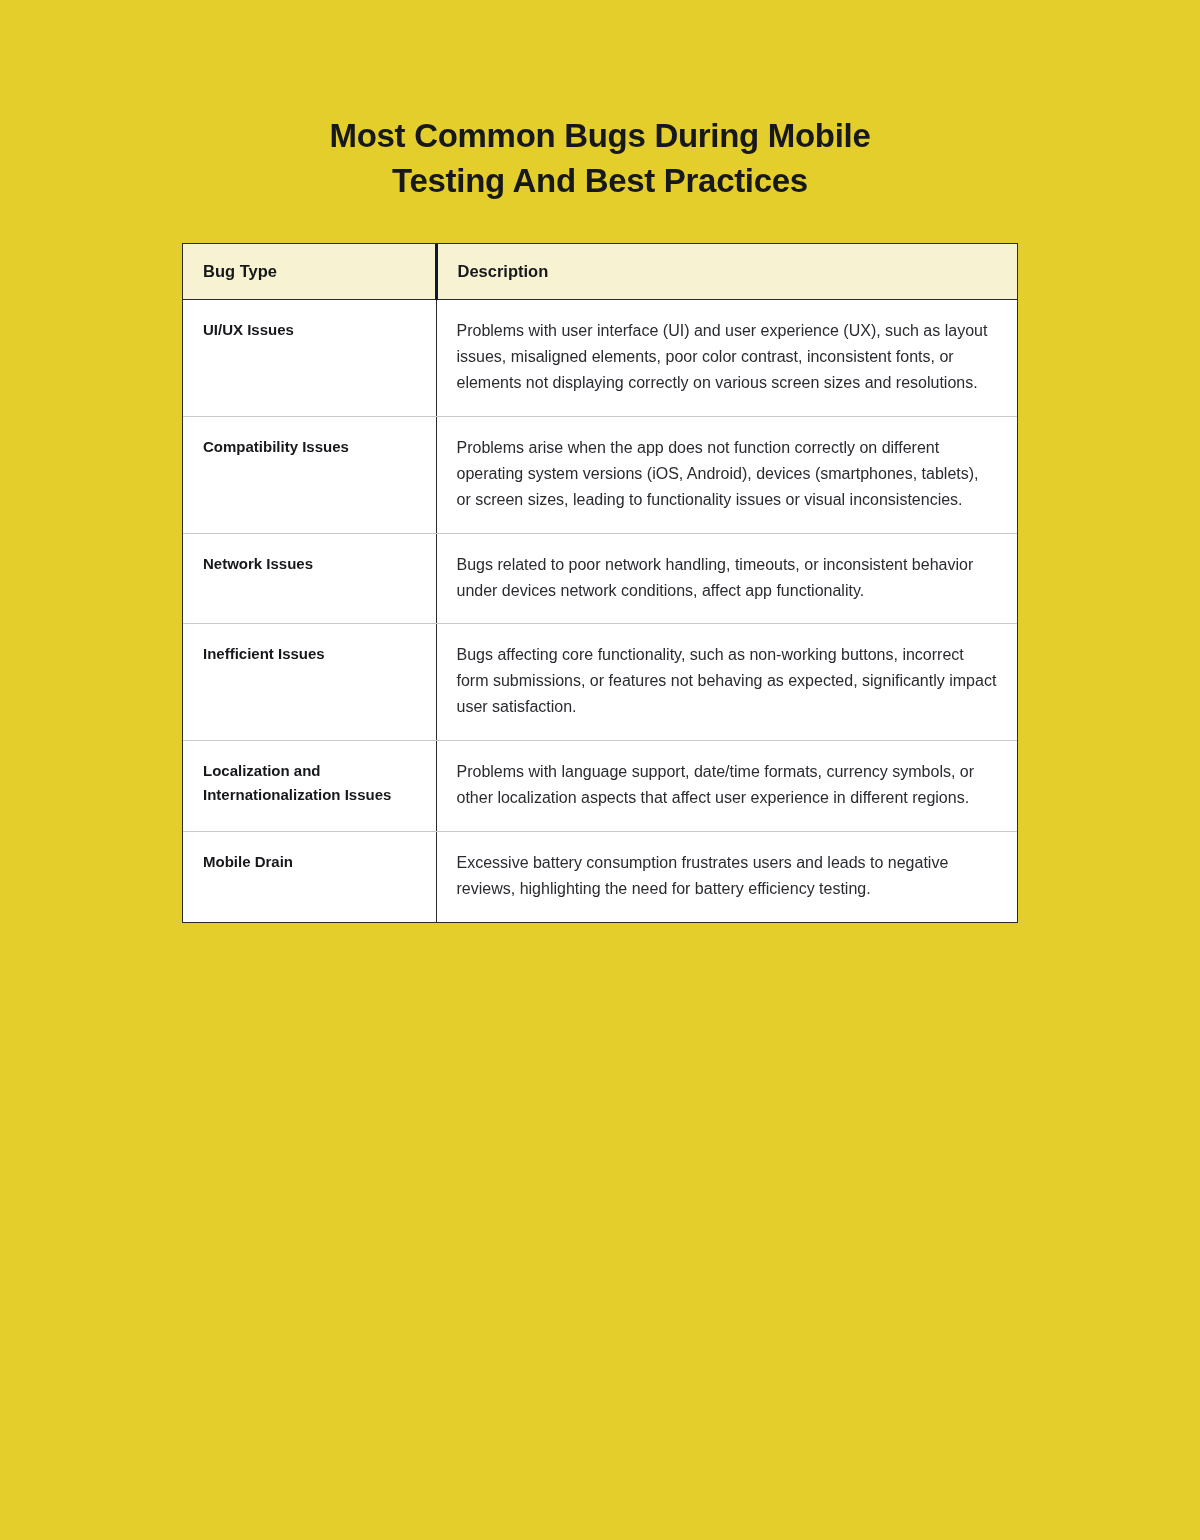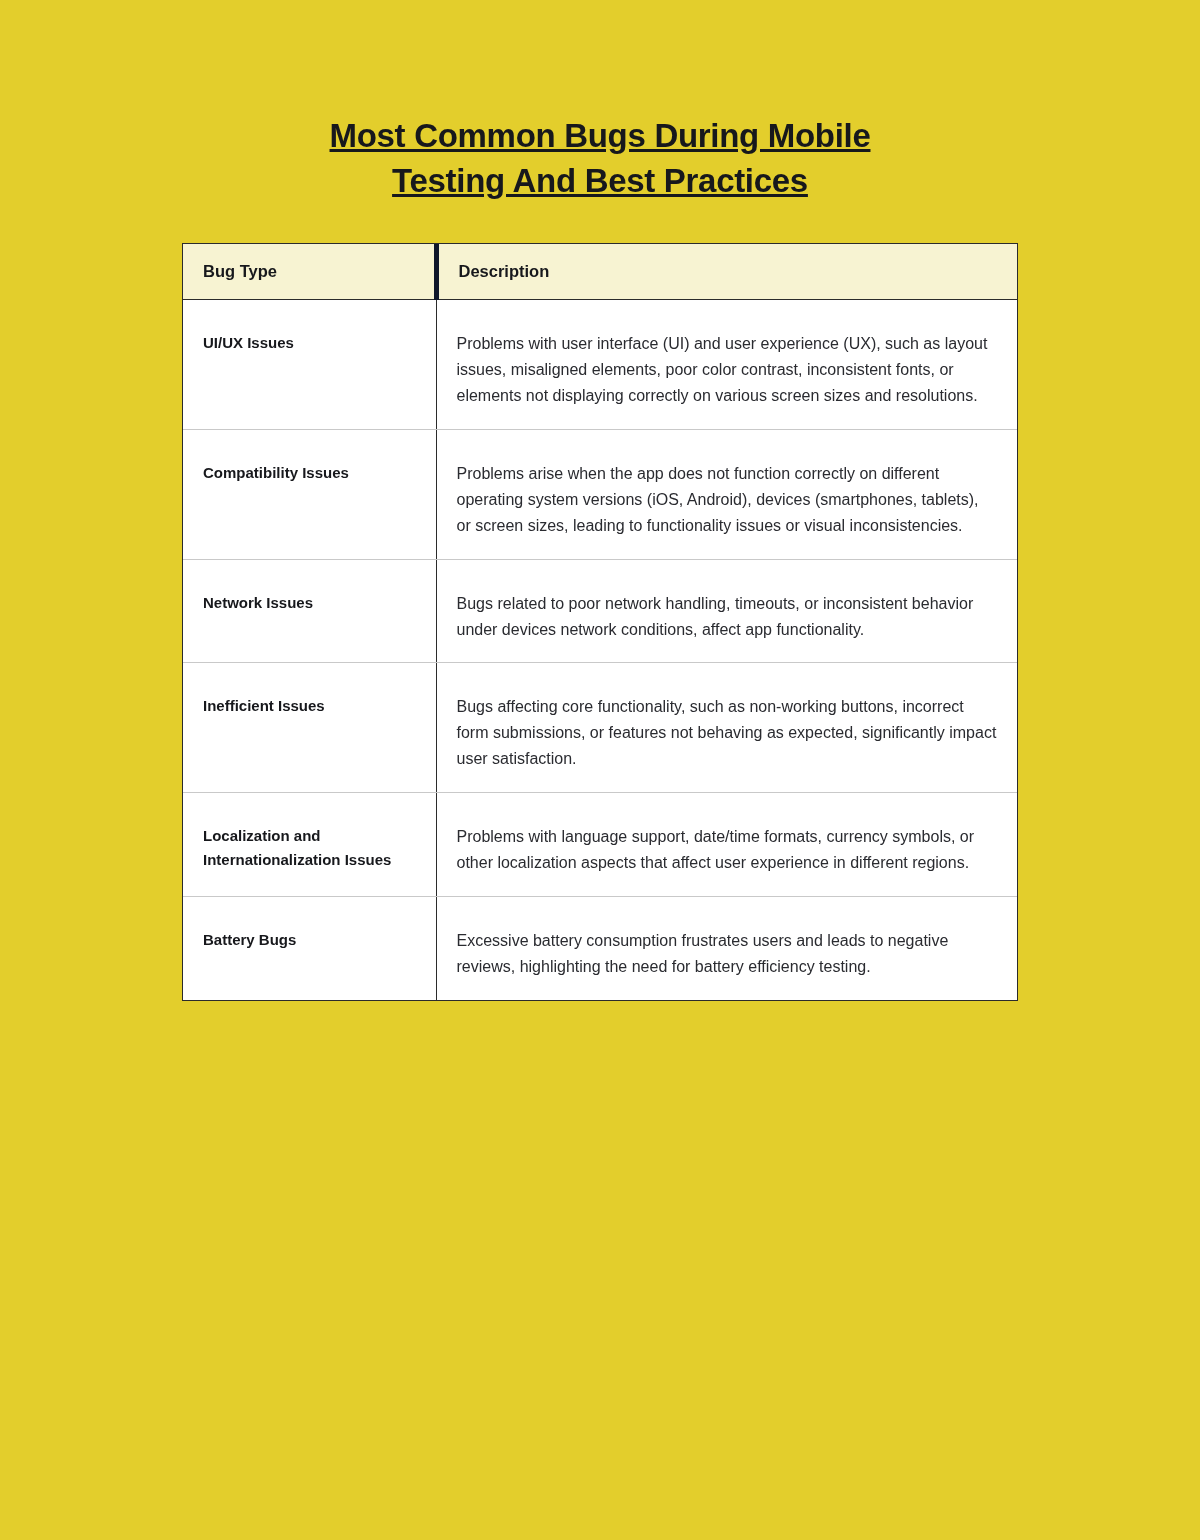--- a/index.html
+++ b/index.html
@@ -23,21 +23,20 @@
   .title {
     text-align: center;
     font-size: 33px;
     font-weight: bold;
     line-height: 1.35;
     color: #17181c;
     letter-spacing: -0.3px;
     padding: 92px 180px 0 180px;
     box-sizing: border-box;
     white-space: pre-line;
-    text-decoration: underline;
   }
   .table-wrap {
     margin: 40px auto 0 auto;
     width: 836px;
     background: #ffffff;
     border: 1px solid #2b2b2b;
     box-sizing: border-box;
   }
   table {
     border-collapse: collapse;
@@ -49,25 +48,25 @@
     text-align: left;
     font-size: 16.5px;
     font-weight: bold;
     color: #17181c;
     padding: 18px 20px;
     border-bottom: 1px solid #2b2b2b;
     box-sizing: border-box;
   }
   thead th.col-type {
     width: 253px;
-    border-right: 5px solid #0f172a;
+    border-right: 3px solid #0f172a;
   }
   tbody td {
     vertical-align: top;
-    padding: 31px 20px 20px 20px;
+    padding: 18px 20px 20px 20px;
     border-bottom: 1px solid #c9c9c9;
     box-sizing: border-box;
   }
   tbody tr:last-child td {
     border-bottom: none;
   }
   td.bug-type {
     width: 253px;
     font-size: 15px;
     font-weight: bold;
@@ -112,20 +111,20 @@
           </tr>
           <tr>
             <td class="bug-type">Inefficient Issues</td>
             <td class="bug-desc">Bugs affecting core functionality, such as non-working buttons, incorrect form submissions, or features not behaving as expected, significantly impact user satisfaction.</td>
           </tr>
           <tr>
             <td class="bug-type">Localization and Internationalization Issues</td>
             <td class="bug-desc">Problems with language support, date/time formats, currency symbols, or other localization aspects that affect user experience in different regions.</td>
           </tr>
           <tr>
-            <td class="bug-type">Battery Bugs</td>
+            <td class="bug-type">Mobile Drain</td>
             <td class="bug-desc">Excessive battery consumption frustrates users and leads to negative reviews, highlighting the need for battery efficiency testing.</td>
           </tr>
         </tbody>
     </table>
   </div>
 
 </div>
 
 </body></html>

